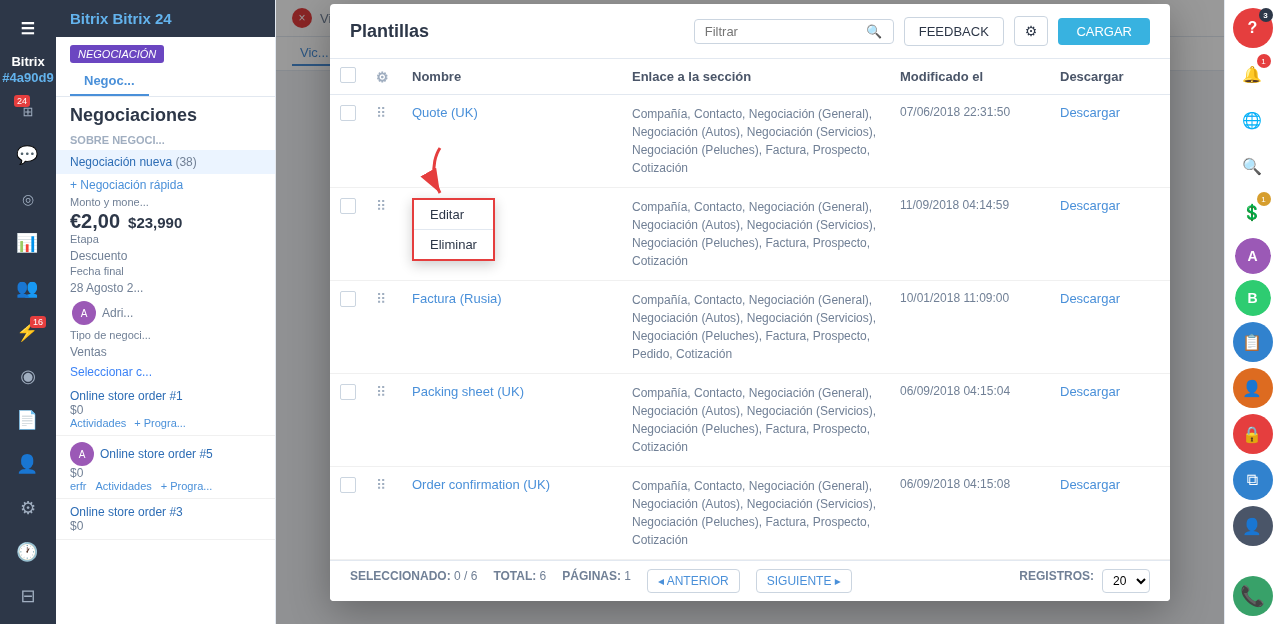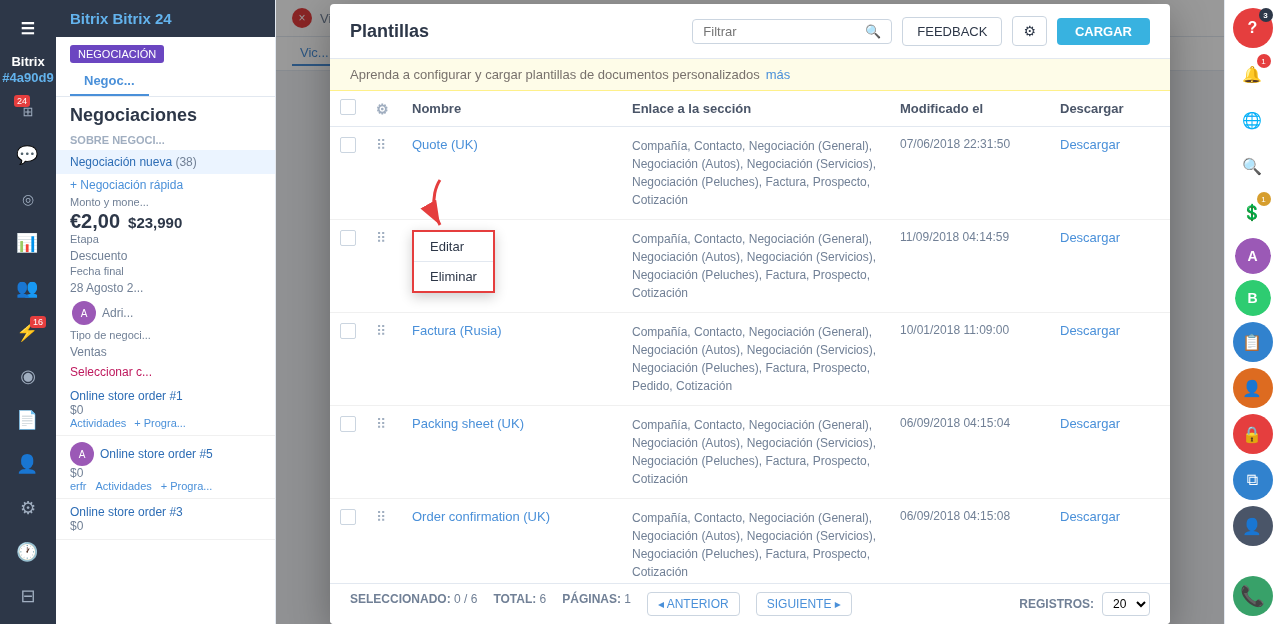--- a/index.html
+++ b/index.html
@@ -42,20 +42,21 @@
     }
     .second-sidebar-header span { color: #63b3ed; }
     .neg-badge {
       background: #6b46c1;
       color: #fff;
       padding: 3px 8px;
       border-radius: 3px;
       font-size: 11px;
       margin-top: 4px;
       display: inline-block;
+      font-style: italic;
     }
     .neg-tab {
       padding: 6px 14px;
       font-size: 13px;
       font-weight: bold;
       color: #4a90d9;
       border-bottom: 2px solid #4a90d9;
       display: inline-block;
       cursor: pointer;
     }
@@ -212,21 +213,21 @@
       color: #2d3748;
     }
     .btn-cargar {
       background: #38b2e0;
       color: #fff;
       border: none;
       padding: 6px 18px;
       border-radius: 4px;
       cursor: pointer;
       font-size: 13px;
-      font-weight: bold;
+      font-weight: normal;
     }
     .modal-info-bar {
       background: #fefce8;
       border-bottom: 1px solid #fef08a;
       padding: 8px 20px;
       font-size: 13px;
       color: #78716c;
       display: flex;
       align-items: center;
       gap: 6px;
@@ -278,21 +279,21 @@
       border-top: 1px solid #e2e8f0;
       padding: 8px 20px;
       display: flex;
       align-items: center;
       justify-content: space-between;
       background: #fff;
       font-size: 12px;
       color: #718096;
     }
     .footer-left { display: flex; gap: 16px; }
-    .footer-right { display: flex; align-items: center; gap: 8px; }
+    .footer-right { display: flex; gap: 8px; }
     .btn-nav {
       border: 1px solid #cbd5e0;
       background: #fff;
       padding: 4px 10px;
       border-radius: 4px;
       cursor: pointer;
       font-size: 12px;
       color: #4a90d9;
       display: flex; align-items: center; gap: 4px;
     }
@@ -430,21 +431,21 @@
   <div class="neg-small">Etapa</div>
   <div class="neg-stage">Descuento</div>
   <div class="neg-small">Fecha final</div>
   <div class="neg-stage">28 Agosto 2...</div>
   <div class="bg-responsable">
     <div class="avatar-small" style="background:#9b59b6;">A</div>
     <span>Adri...</span>
   </div>
   <div class="neg-small">Tipo de negoci...</div>
   <div class="neg-stage">Ventas</div>
-  <div class="bg-seleccionar" style="padding:4px 14px; font-size:12px; color:#be185d; cursor:pointer;">Seleccionar c...</div>
+  <div class="bg-seleccionar" style="padding:4px 14px; font-size:12px; color:#3b82f6; cursor:pointer;">Seleccionar c...</div>
   <div class="deal-list">
     <div class="deal-item">
       <div class="deal-name">Online store order #1</div>
       <div class="deal-amount">$0</div>
       <div style="display:flex; gap:8px;">
         <span class="deal-link">Actividades</span>
         <span class="deal-link">+ Progra...</span>
       </div>
     </div>
     <div class="deal-item">
@@ -492,24 +493,20 @@
           <div class="search-box">
             <input type="text" placeholder="Filtrar" style="">
             <span style="color:#a0aec0;">🔍</span>
           </div>
           <button class="btn-feedback">FEEDBACK</button>
           <button class="btn-settings">⚙</button>
           <button class="btn-cargar">CARGAR</button>
         </div>
       </div>
 
-      <div class="modal-info-bar">
-        <span>Aprenda a configurar y cargar plantillas de documentos personalizados</span>
-        <a>más</a>
-      </div>
 
       <div class="tbl-header">
         <div><input type="checkbox" class="checkbox" style=""></div>
         <div><span class="gear-icon">⚙</span></div>
         <div>Nombre</div>
         <div>Enlace a la sección</div>
         <div>Modificado el</div>
         <div>Descargar</div>
       </div>
 

